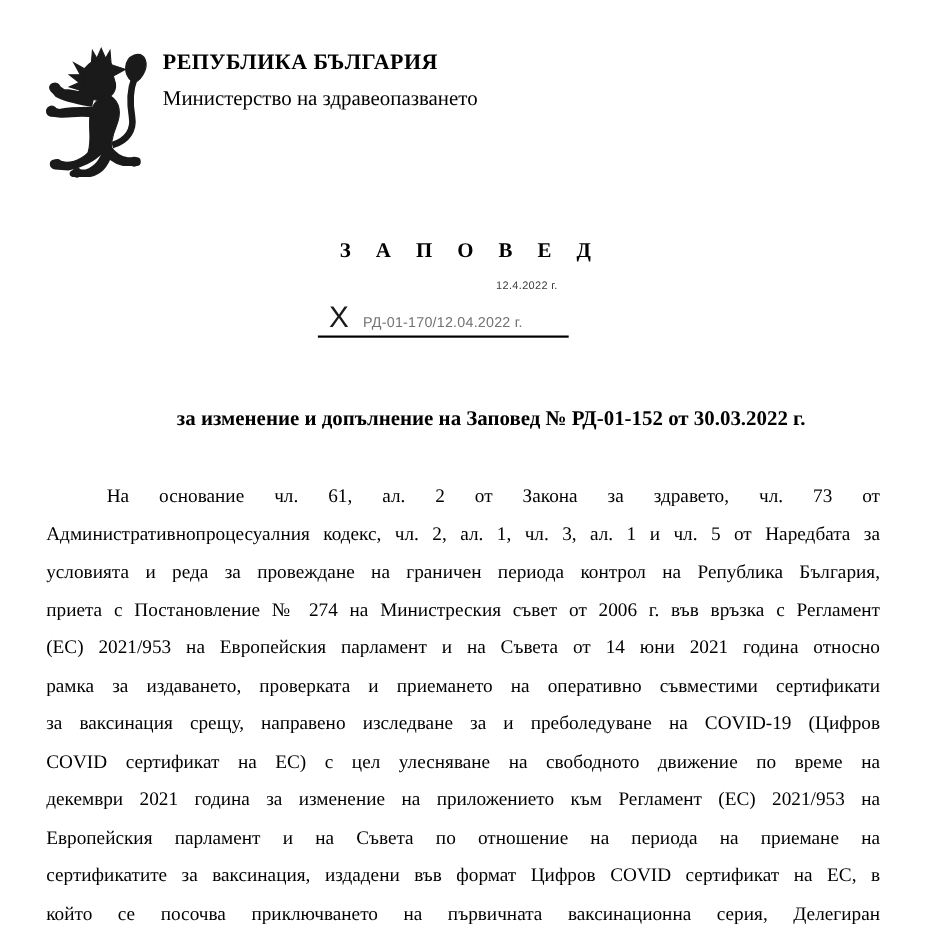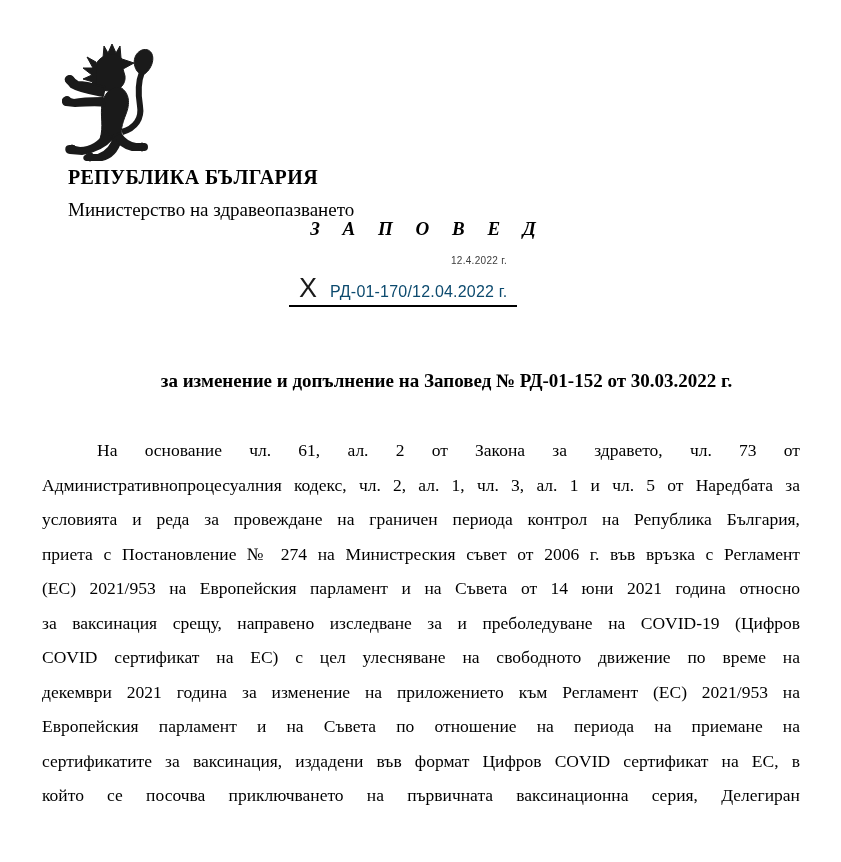--- a/index.html
+++ b/index.html
@@ -11,24 +11,23 @@
     background: #ffffff;
     overflow: hidden;
     font-family: "Liberation Serif", serif;
     color: #000000;
   }
 
   
   .header {
     position: absolute;
     top: 42px;
-    left: 60px;
+    left: 40px;
     display: flex;
     align-items: flex-start;
-    flex-direction: column;
   }
   .emblem { width: 100px; height: 120px; flex: 0 0 auto; }
   .header-text { margin-left: 8px; padding-top: 4px; }
   .header-republic {
     font-size: 20px;
     font-weight: bold;
     letter-spacing: 0.4px;
     line-height: 22px;
   }
   .header-line {
@@ -42,21 +41,20 @@
     position: absolute;
     top: 218px;
     left: 0;
     width: 100%;
     text-align: center;
     font-size: 19px;
     font-weight: bold;
     letter-spacing: 9px;
     padding-left: 14px;
     box-sizing: border-box;
-    font-style: italic;
   }
 
   
   .sig-block {
     position: absolute;
     left: 289px;
     top: 255px;
     width: 228px;
     font-family: "Liberation Sans", sans-serif;
     color: #3d3d3d;
@@ -74,22 +72,22 @@
     padding-bottom: 4px;
     margin-top: 9px;
   }
   .sig-x {
     font-size: 27px;
     line-height: 26px;
     color: #1a1a1a;
     padding-left: 10px;
   }
   .sig-number {
-    font-size: 16px;
-    color: #0c4a6e;
+    font-size: 13px;
+    color: #737373;
     padding-left: 13px;
     letter-spacing: 0.2px;
   }
   .sig-meta {
     margin-top: 5px;
     font-size: 9.5px;
     line-height: 12px;
     color: #3d3d3d;
   }
   .sig-meta .ind { padding-left: 40px; }
@@ -179,20 +177,21 @@
     <div>
 
         <div class="body-line">Административнопроцесуалния кодекс, чл. 2, ал. 1, чл. 3, ал. 1 и чл. 5 от Наредбата за</div>
 
         <div class="body-line">условията и реда за провеждане на граничен периода контрол на Република България,</div>
 
         <div class="body-line">приета с Постановление № 274 на Министреския съвет от 2006 г. във връзка с Регламент</div>
 
         <div class="body-line">(ЕС) 2021/953 на Европейския парламент и на Съвета от 14 юни 2021 година относно</div>
 
+        <div class="body-line">рамка за издаването, проверката и приемането на оперативно съвместими сертификати</div>
 
         <div class="body-line">за ваксинация срещу, направено изследване за и преболедуване на COVID-19 (Цифров</div>
 
         <div class="body-line">COVID сертификат на ЕС) с цел улесняване на свободното движение по време на</div>
 
 
         <div class="body-line">декември 2021 година за изменение на приложението към Регламент (ЕС) 2021/953 на</div>
 
         <div class="body-line">Европейския парламент и на Съвета по отношение на периода на приемане на</div>
 

